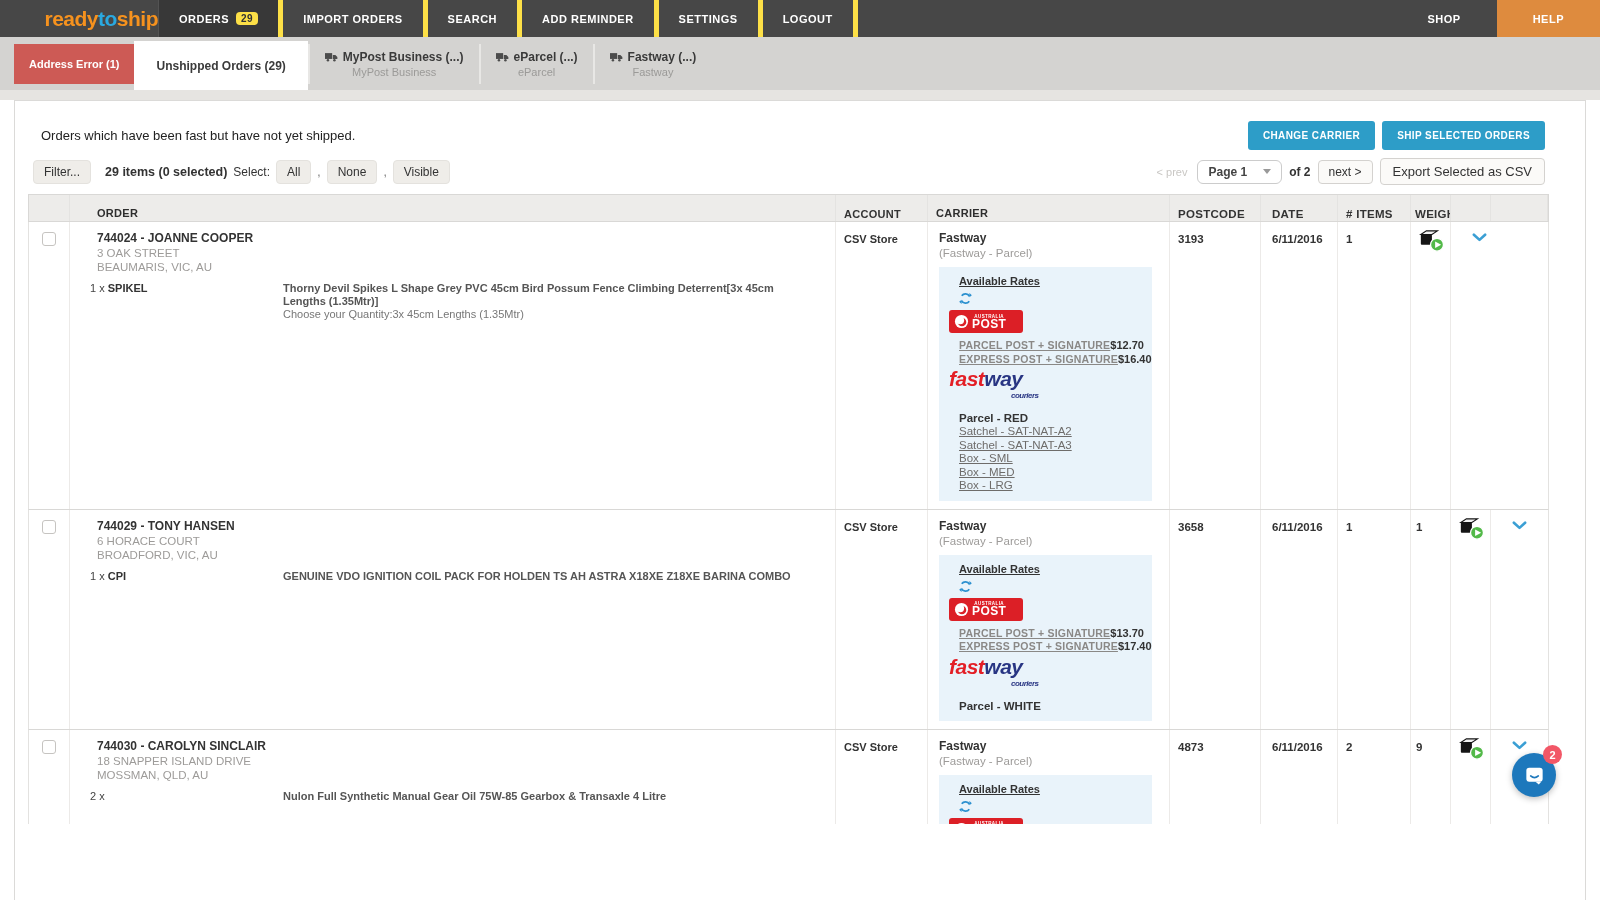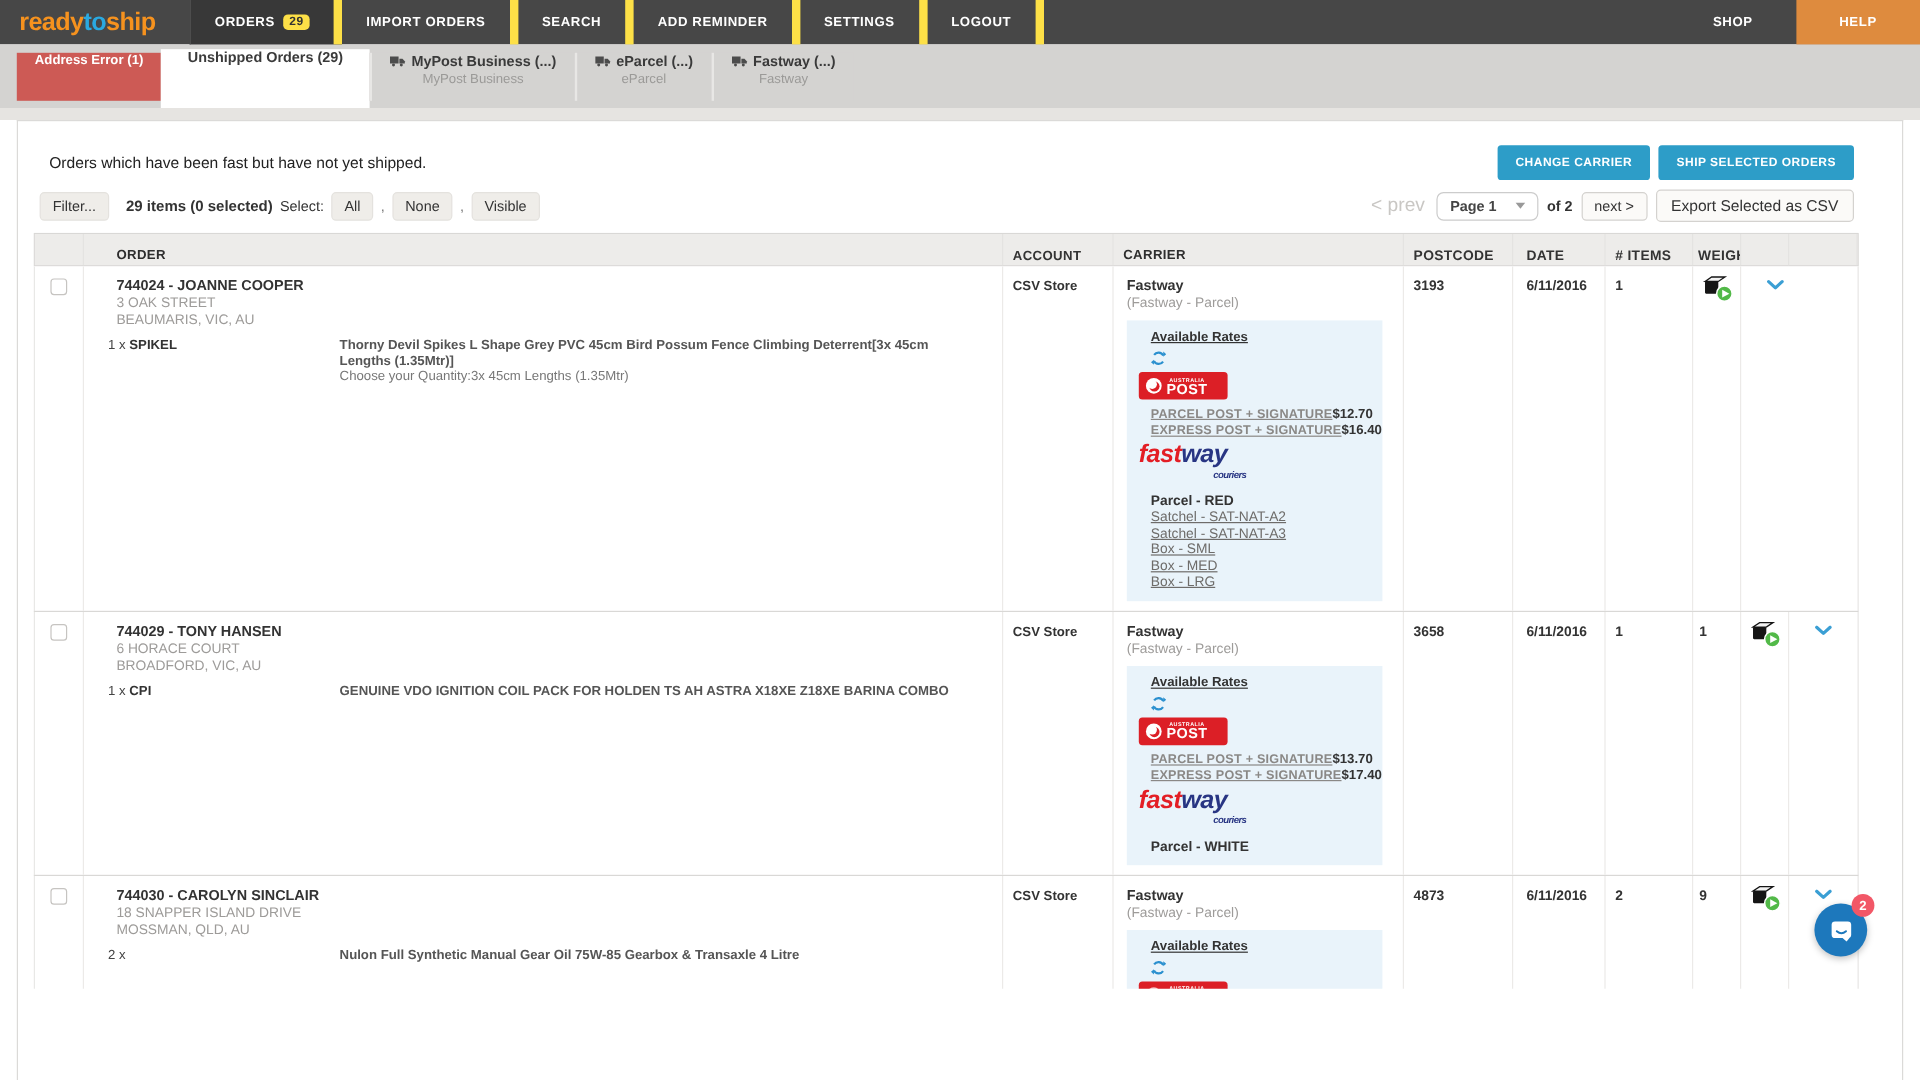--- a/index.html
+++ b/index.html
@@ -4,36 +4,36 @@
 <style>
   * { box-sizing: border-box; margin: 0; padding: 0; }
   html,body { width:1600px; height:900px; overflow:hidden; }
   body { font-family:"Liberation Sans", sans-serif; background:#fff; position:relative; }
   a { text-decoration:none; cursor:pointer; }
   button { font-family:inherit; cursor:pointer; }
 
   
   .topbar { height:37px; background:#474747; display:flex; align-items:stretch; }
   .logo { width:158px; display:flex; align-items:center; padding-left:16px;
-          font-weight:bold; font-size:21px; letter-spacing:-0.5px; }
+          font-weight:bold; font-size:21px; letter-spacing:-0.5px;justify-content:flex-end; }
   .logo .l1,.logo .l3 { color:var(--logo-orange,#f6921e); }
   .logo .l2 { color:var(--logo-blue,#2aa9e0); }
   .nav-items { display:flex; }
   .nav-item { display:flex; align-items:center; gap:7px; padding:0 20px; color:#fff;
-              font-size:11px; font-weight:bold; letter-spacing:.5px; border-right:7px solid #fde047; }
+              font-size:11px; font-weight:bold; letter-spacing:.5px; border-right:5px solid #fde047; }
   .nav-item.active { background:#383838; border-left:1px solid #535353; }
   .nav-badge { background:#fde047; color:#333; border-radius:4px; padding:1px 5px; font-size:10px; }
   .nav-right { margin-left:auto; display:flex;gap:18px; }
   .nav-item.shop { border:none; padding:0 18px; }
   .nav-item.help { background:var(--help-orange,#de8b3e); border:none; padding:0 36px; }
 
   
   .tabbar { height:53px; background:#d4d3d1; display:flex; align-items:flex-start; padding-left:14px; }
   .tab { margin-top:7px; height:40px; display:flex; flex-direction:column; align-items:center;
-         padding:0 15px; border-left:2px solid #e8e7e5; background:#d4d3d1; }
+         justify-content:center; padding:0 15px; border-left:2px solid #e8e7e5; background:#d4d3d1; }
   .tab-label { font-size:12px; font-weight:bold; color:#3a3a3a; white-space:nowrap; }
   .tab-sub { font-size:11px; color:#9b9a98; margin-top:2px; white-space:nowrap; }
   .tab-top { display:flex; align-items:center; gap:5px; }
   .tab.tab-error { background:var(--tab-red,#cd5a55); border-left:none; }
   .tab.tab-error .tab-label { color:#fff; font-size:11px; }
   .tab.tab-active { margin-top:4px; height:49px; background:#fff; border-left:none; padding:0 22px; }
   .truck { fill:#4c4c4c; }
   .substrip { height:10px; background:#e6e4e1; }
 
   
@@ -42,21 +42,21 @@
   .desc-row { display:flex; align-items:flex-start; margin:20px 40px 0 26px; }
   .desc { font-size:13px; color:#222; padding-top:7px; }
   .action-buttons { margin-left:auto; display:flex; gap:7px; }
   .btn-primary { background:var(--accent-blue,#2d9dc8); color:#fff; border:none; border-radius:3px;
                  font-weight:bold; font-size:10px; letter-spacing:.4px; padding:9px 15px; }
   .filter-row { display:flex; align-items:center; margin:8px 40px 9px 18px; gap:6px; font-size:12px; color:#333; }
   .btn-flat { background:#efede9; border:1px solid #e4e2de; border-radius:4px; padding:4px 10px; font-size:12px; color:#333; }
   .items-summary { font-weight:bold; font-size:12.5px; margin-left:8px; }
   .comma { color:#777; }
   .pager { margin-left:auto; display:flex; align-items:center; gap:7px; }
-  .prev-disabled { color:#c9c7c4; font-size:16px; margin-right:3px; }
+  .prev-disabled { color:#c9c7c4; font-size:11px; margin-right:3px; }
   .page-select { background:#fff; border:1px solid #ccc; border-radius:6px; padding:4px 10px;
                  font-size:12px; font-weight:bold; color:#444; display:flex; gap:16px; align-items:center; }
   .caret { width:0; height:0; border-left:4px solid transparent; border-right:4px solid transparent; border-top:5px solid #999; }
   .of-label { font-weight:bold; }
   .btn-bordered { background:#fbfaf8; border:1px solid #d4d2cf; }
   .btn-export { font-size:13px; padding:5px 12px; }
 
   
   .table-wrap { margin-left:13px; width:1521px; height:630px; overflow:hidden; }
   .thead,.row { display:flex; }

